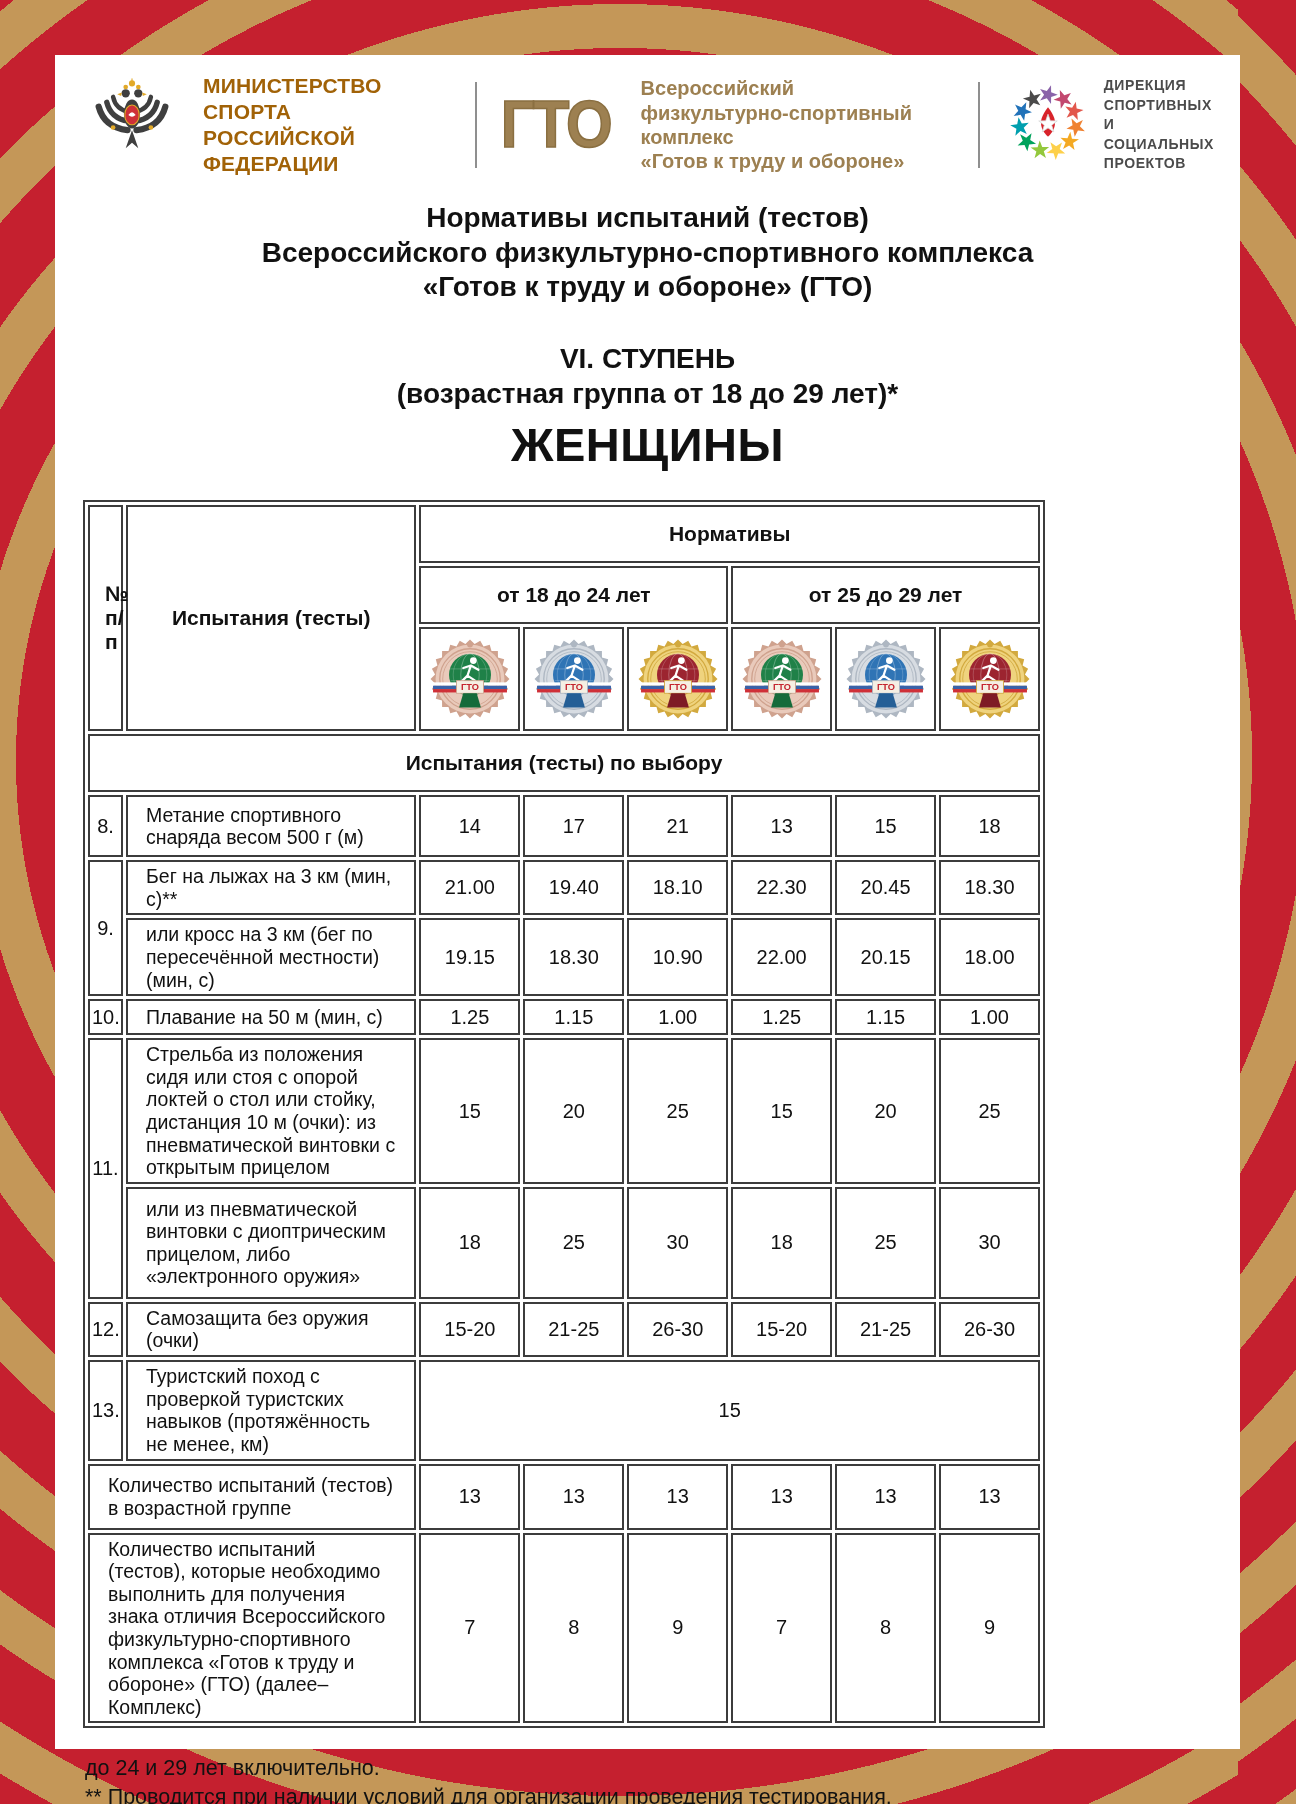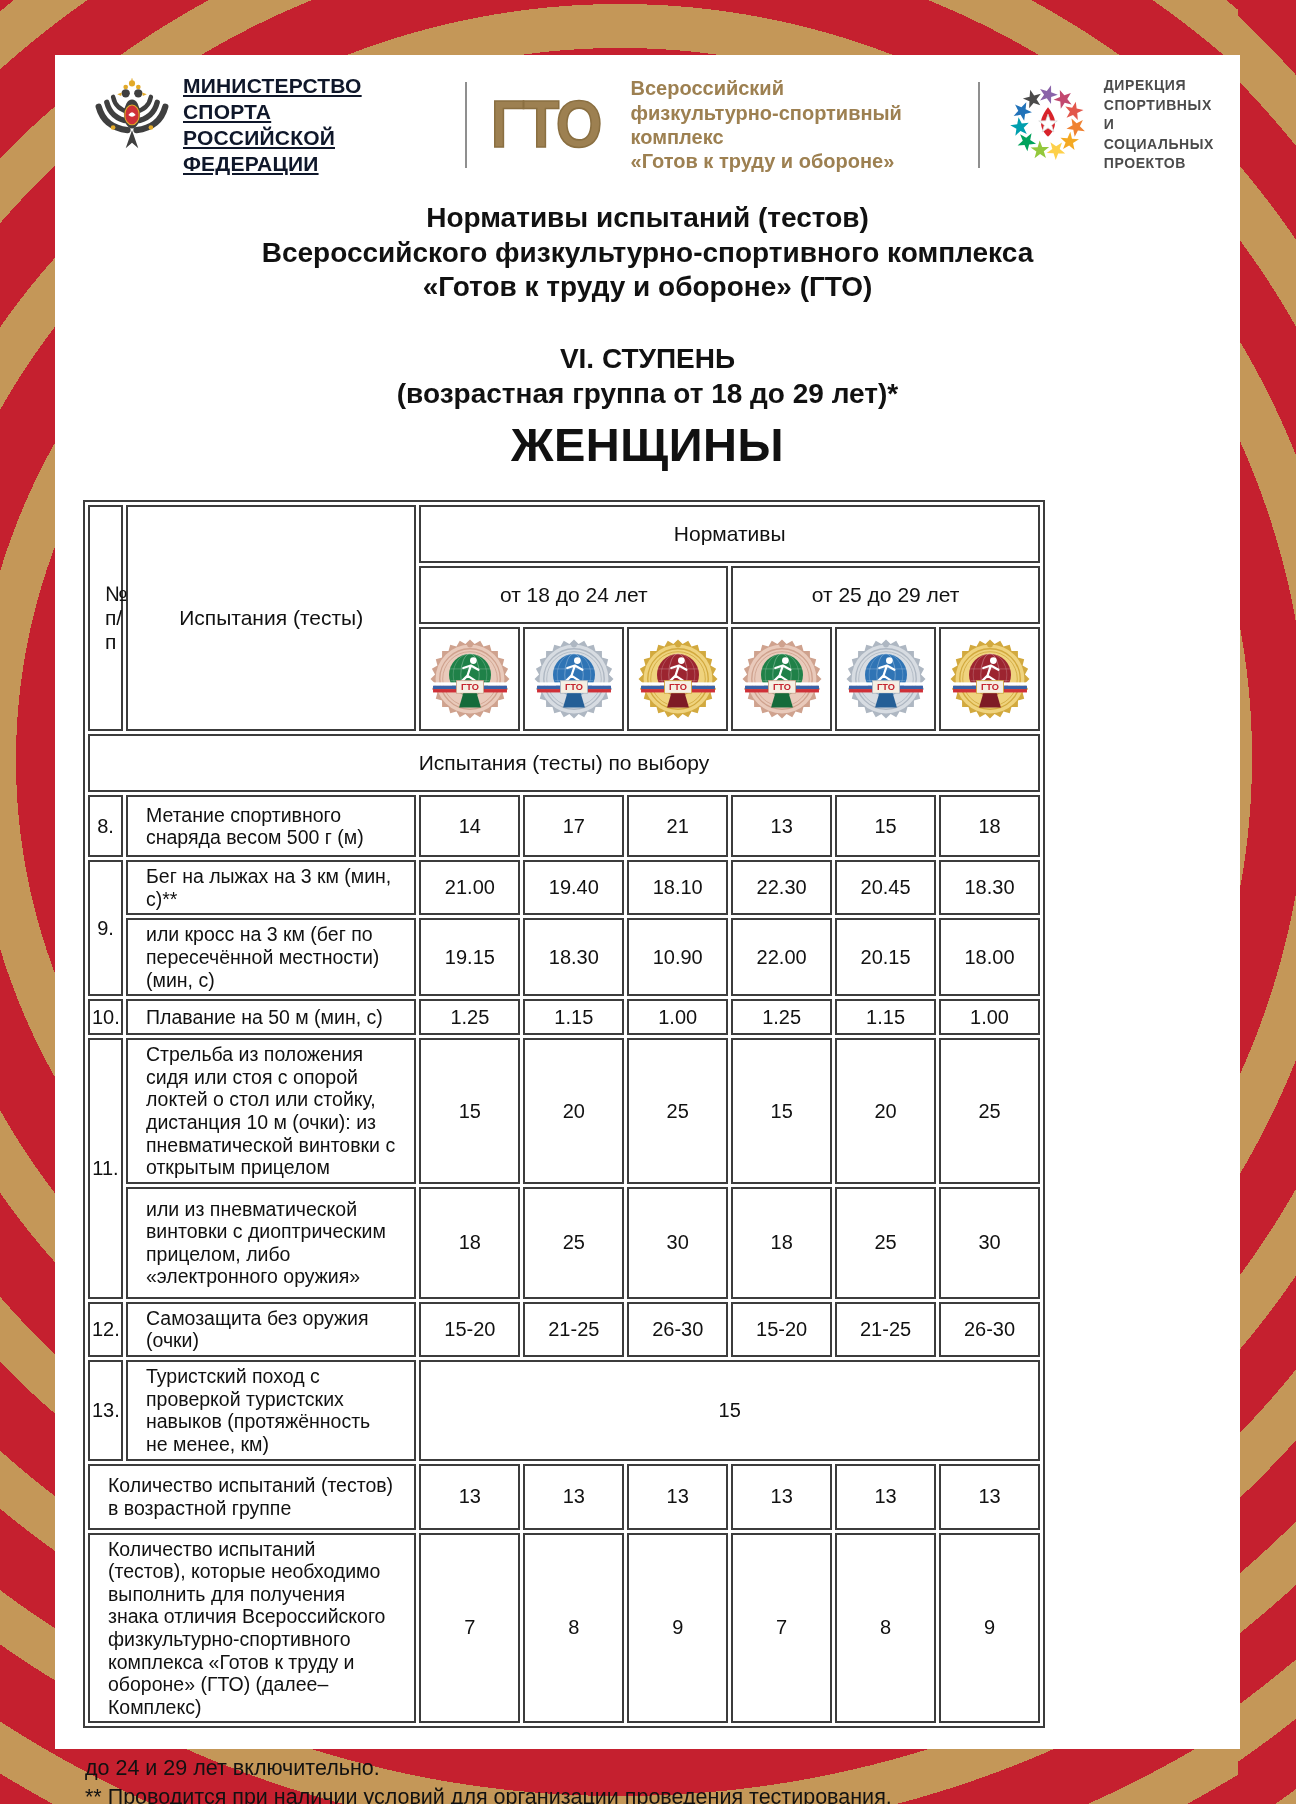--- a/index.html
+++ b/index.html
@@ -19,41 +19,41 @@
     background:repeating-radial-gradient(circle at -700px 42%,
       #c5202f 0 56px, #c49758 56px 102px);
   }
   .panel{
     position:absolute;left:55px;top:55px;width:1185px;height:1694px;
     background:#ffffff;
   }
   
   .logos{display:flex;align-items:center;padding:16px 26px 0 30px;height:108px;}
   .logo-block{display:flex;align-items:center;}
-  .ministry-text{margin-left:4px;font-weight:700;font-size:21px;line-height:1.25;color:#0f172a;letter-spacing:.2px;text-decoration:underline;}
+  .ministry-text{margin-left:24px;font-weight:700;font-size:21px;line-height:1.25;color:#a16207;letter-spacing:.2px;}
   .vdivider{width:2px;height:86px;background:#8f8f8f;margin:0 24px;flex:none;}
   .gto-mark{
     font-size:60px;font-weight:800;letter-spacing:-2px;color:#9d8051;
     -webkit-text-stroke:1.5px #8a6f41;line-height:1;transform:scaleY(1.1);
   }
   .gto-text{margin-left:30px;font-weight:700;font-size:20px;line-height:1.22;color:#9d8051;}
   .direction-text{margin-left:12px;font-weight:700;font-size:14px;line-height:1.4;color:#4b4b4b;letter-spacing:.6px;}
   
   .title-block{text-align:center;margin-top:22px;}
   .title-line{font-size:28px;font-weight:700;line-height:1.24;}
   .stage-block{text-align:center;margin-top:36px;}
   .stage-line{font-size:28px;font-weight:700;line-height:1.25;}
   .gender-line{font-size:47px;font-weight:800;margin-top:6px;letter-spacing:.5px;}
   
   table.norms{
     margin:28px 0 0 28px;border-collapse:separate;border-spacing:3px;
     border:2px solid #3c3c3c;background:#fff;table-layout:fixed;width:962px;
   }
   table.norms td{border:2px solid #3c3c3c;vertical-align:middle;background:#fff;}
-  .hc{text-align:center;font-weight:400;font-size:21px;padding:15px;}
+  .hc{text-align:center;font-weight:700;font-size:21px;padding:15px;}
   .numc{text-align:center;font-size:20px;padding:0 2px;}
   .labelc{text-align:left;font-size:19.5px;line-height:1.16;padding:3px 18px;}
   .valc{text-align:center;font-size:20px;}
   .badge-cell{height:96px;text-align:center;padding:2px;}
   .badge-cell svg{display:block;margin:0 auto;}
   
   .footnotes{padding:0 30px;margin-top:26px;font-size:21.5px;line-height:1.32;}
 </style>
 </head>
 <body>

